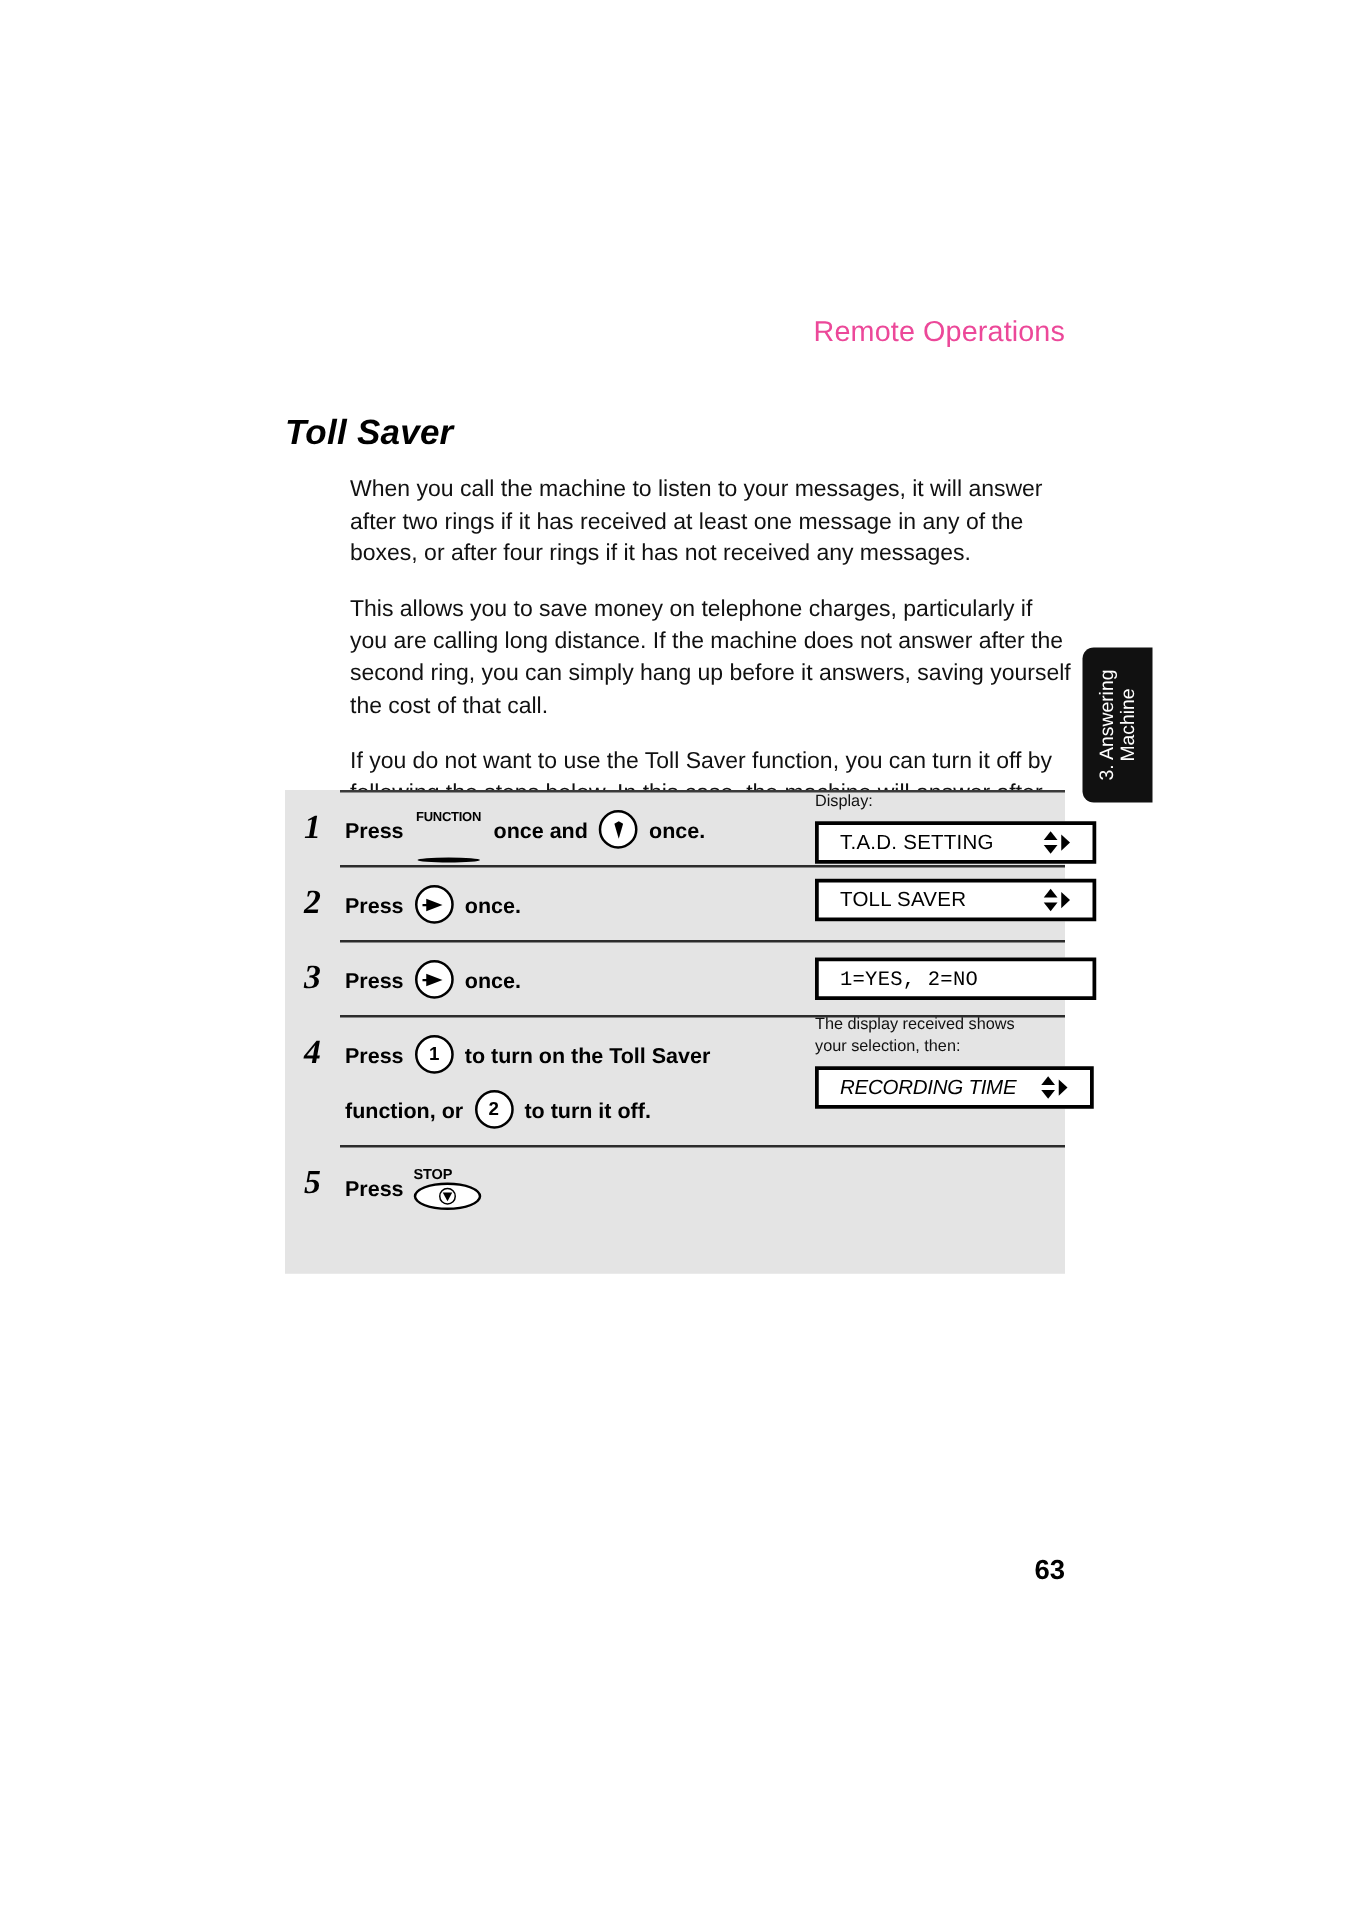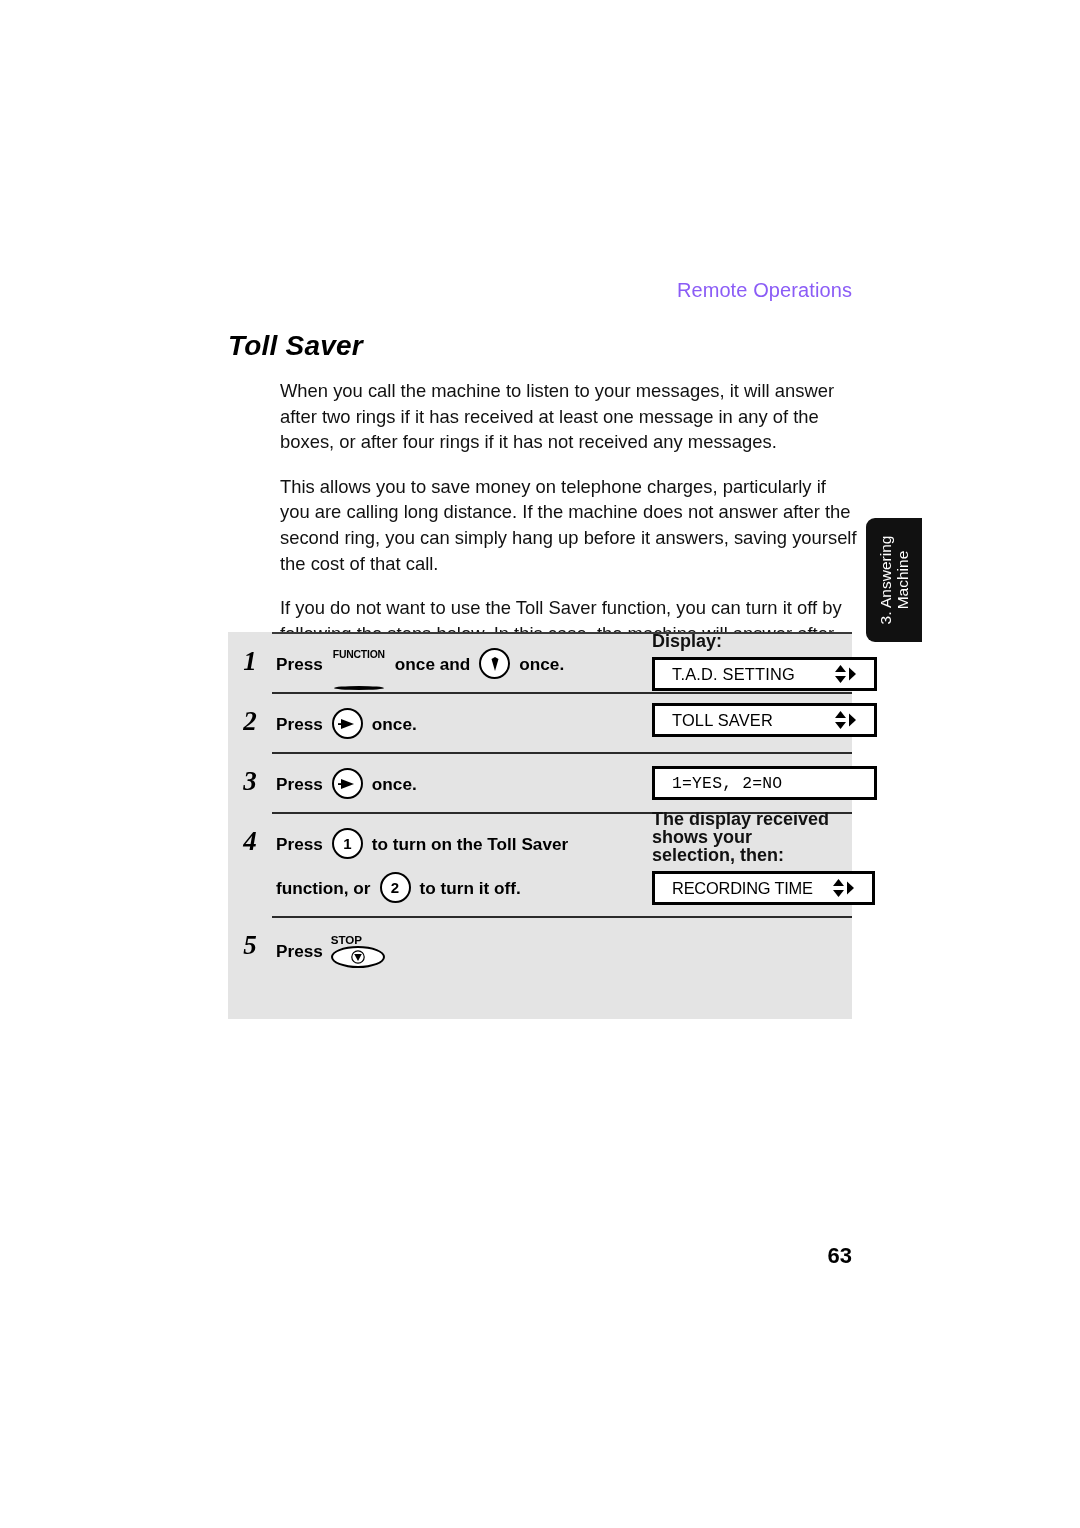--- a/index.html
+++ b/index.html
@@ -16,24 +16,23 @@
     overflow: hidden;
   }
 
   
   .page-header {
     position: absolute;
     left: 0;
     top: 252px;
     width: 852px;
     text-align: right;
-    font-size: 20px;
+    font-size: 23px;
     letter-spacing: .1px;
-    color: #8b5cf6;
-    margin-top: 27px;
+    color: #ec4899;
   }
 
   
   .section-title {
     position: absolute;
     left: 228px;
     top: 330px;
     font-size: 28px;
     font-weight: bold;
     font-style: italic;
@@ -133,22 +132,22 @@
   .step-line .txt { margin: 0 4px; }
 
   
   .disp-col {
     position: absolute;
     left: 424px;
     top: 0;
     width: 200px;
   }
   .disp-note {
-    font-size: 18px;
-    font-weight: bold;
+    font-size: 13px;
+    font-weight: normal;
     line-height: 18px;
     color: #111;
     white-space: nowrap;
   }
   .lcd {
     border: 3px solid #000;
     background: #fff;
     height: 28px;
     display: flex;
     align-items: center;
@@ -371,21 +370,21 @@
           <span class="key-circle">1</span>
           <span class="txt">to turn on the Toll Saver</span>
         </div>
         <div class="step-line">
           <span class="txt">function, or</span>
           <span class="key-circle">2</span>
           <span class="txt">to turn it off.</span>
         </div>
         <div class="disp-col" style="top: -4px;">
           <div class="disp-note" style="white-space: normal; width: 185px;">The display received shows your selection, then:</div>
-          <div class="lcd tight" style="margin-top: 7px; width: 183px;">
+          <div class="lcd tight" style="margin-top: 7px; width: 183px; font-style: italic;">
             <span class="lcd-text">RECORDING TIME</span>
             <span class="lcd-arrows">
               <svg width="13" height="20" viewBox="0 0 13 20">
                 <polygon points="6.5,1 12,8 1,8" fill="#000"></polygon>
                 <polygon points="6.5,19 12,12 1,12" fill="#000"></polygon>
               </svg>
               <svg width="9" height="20" viewBox="0 0 9 20">
                 <polygon points="1,3.5 8,10 1,16.5" fill="#000"></polygon>
               </svg>
             </span>

